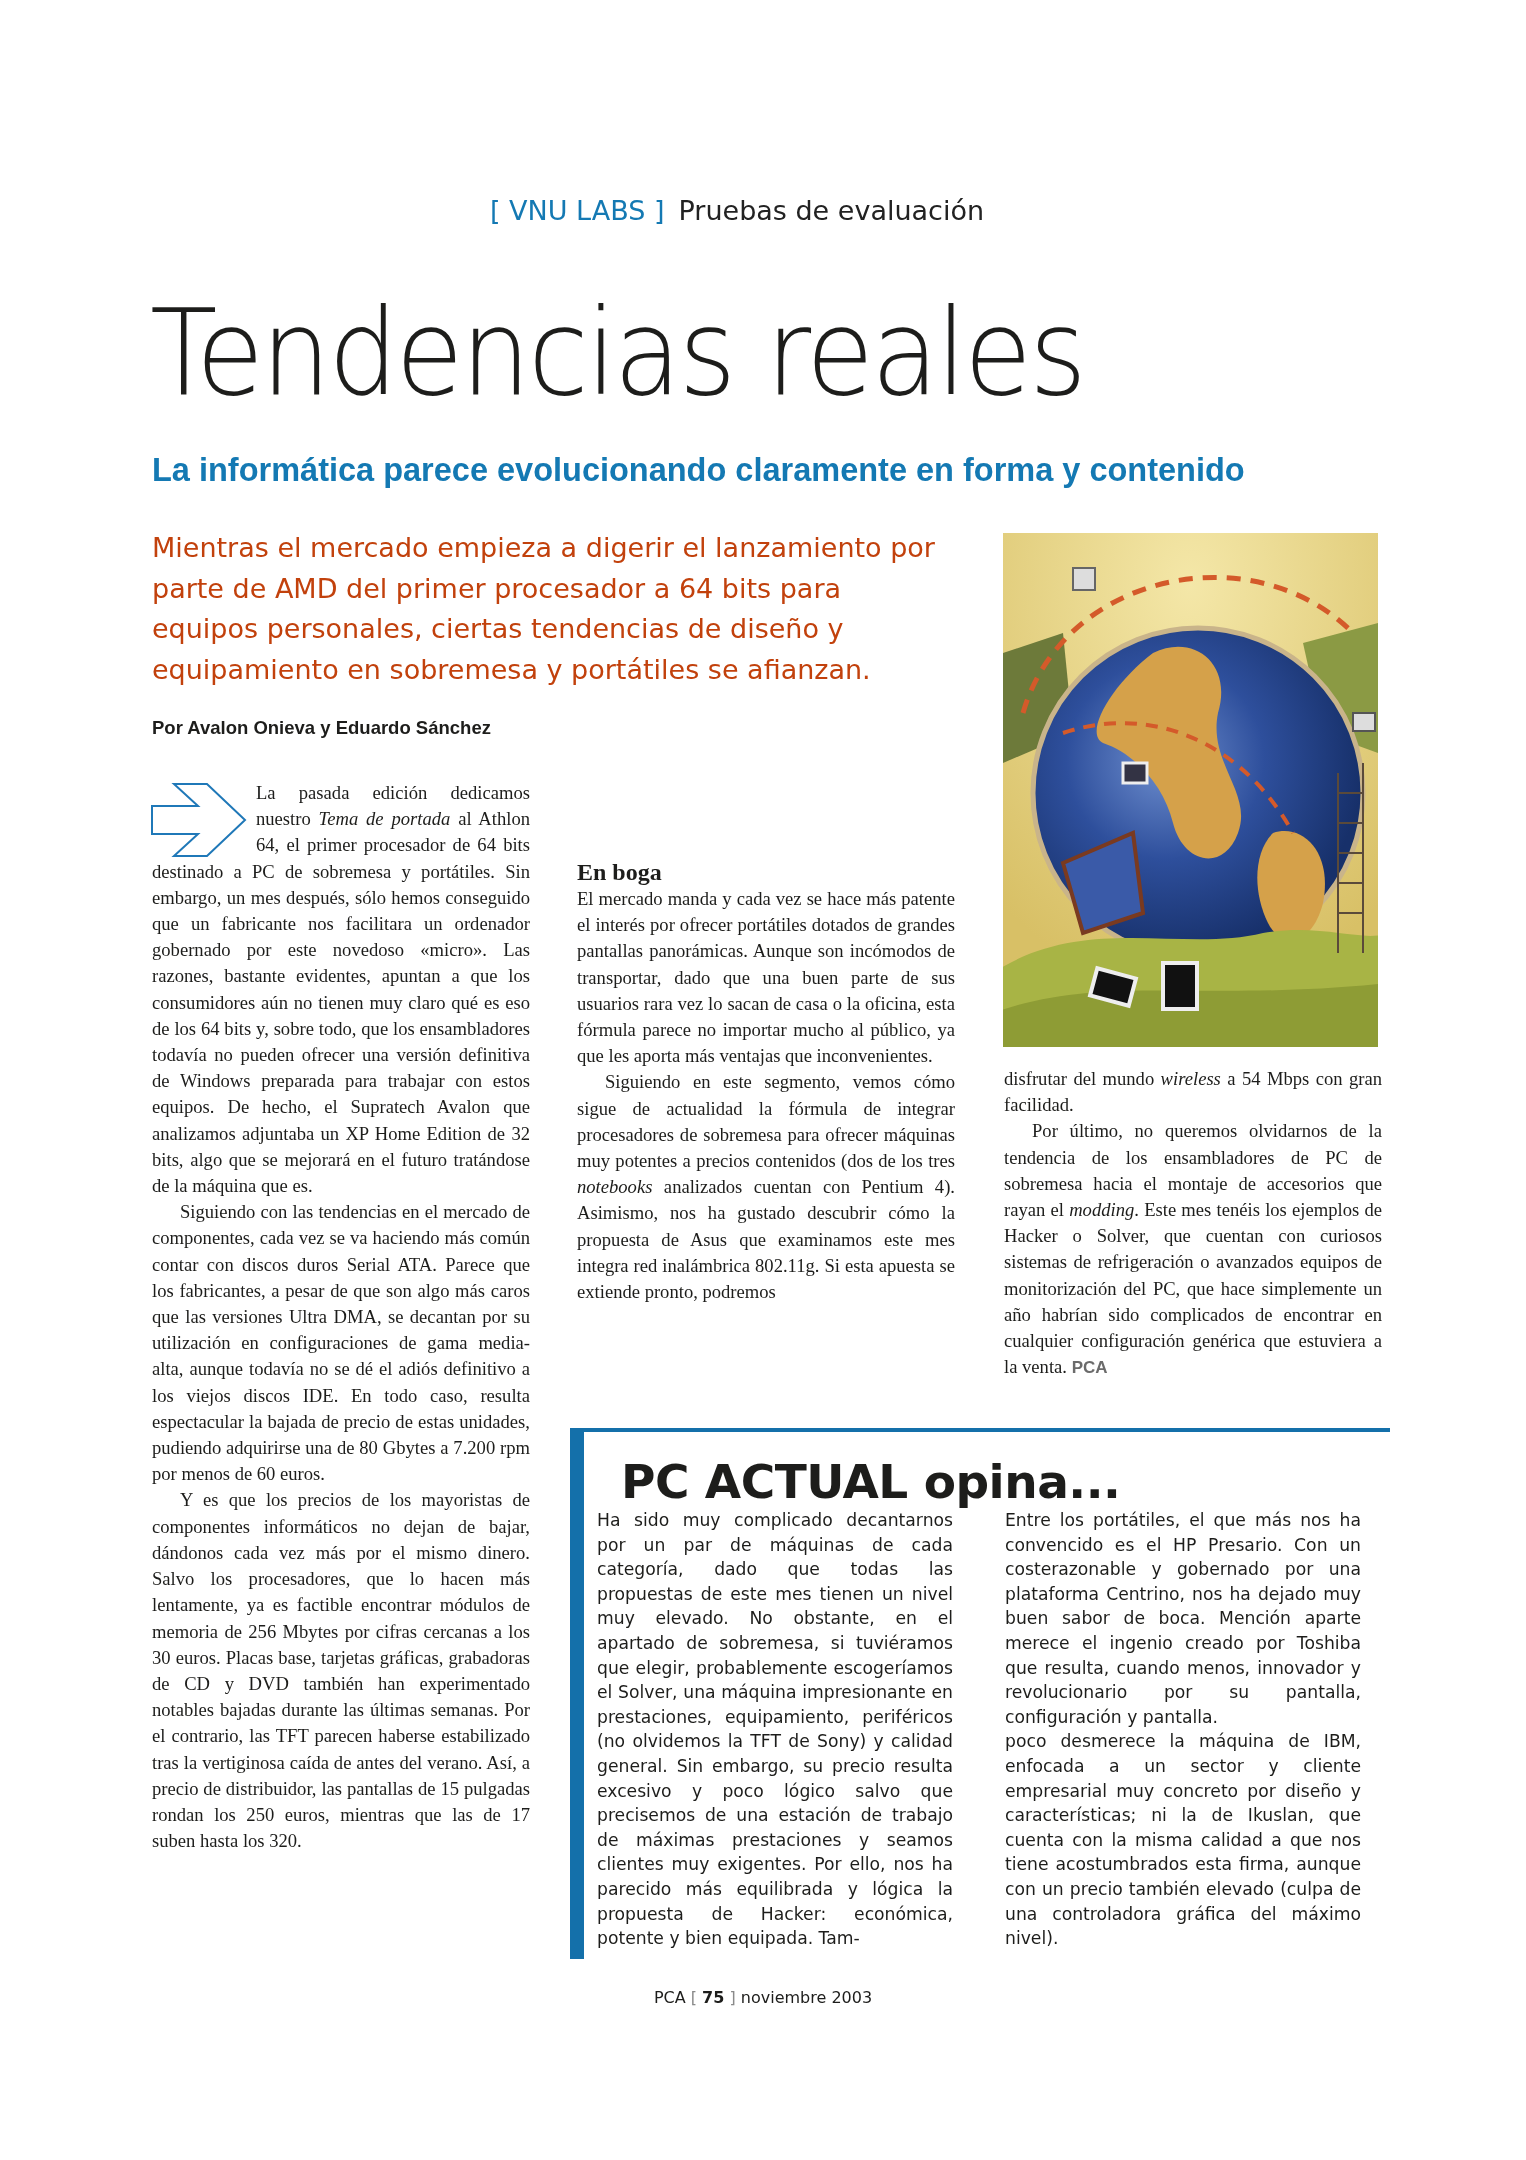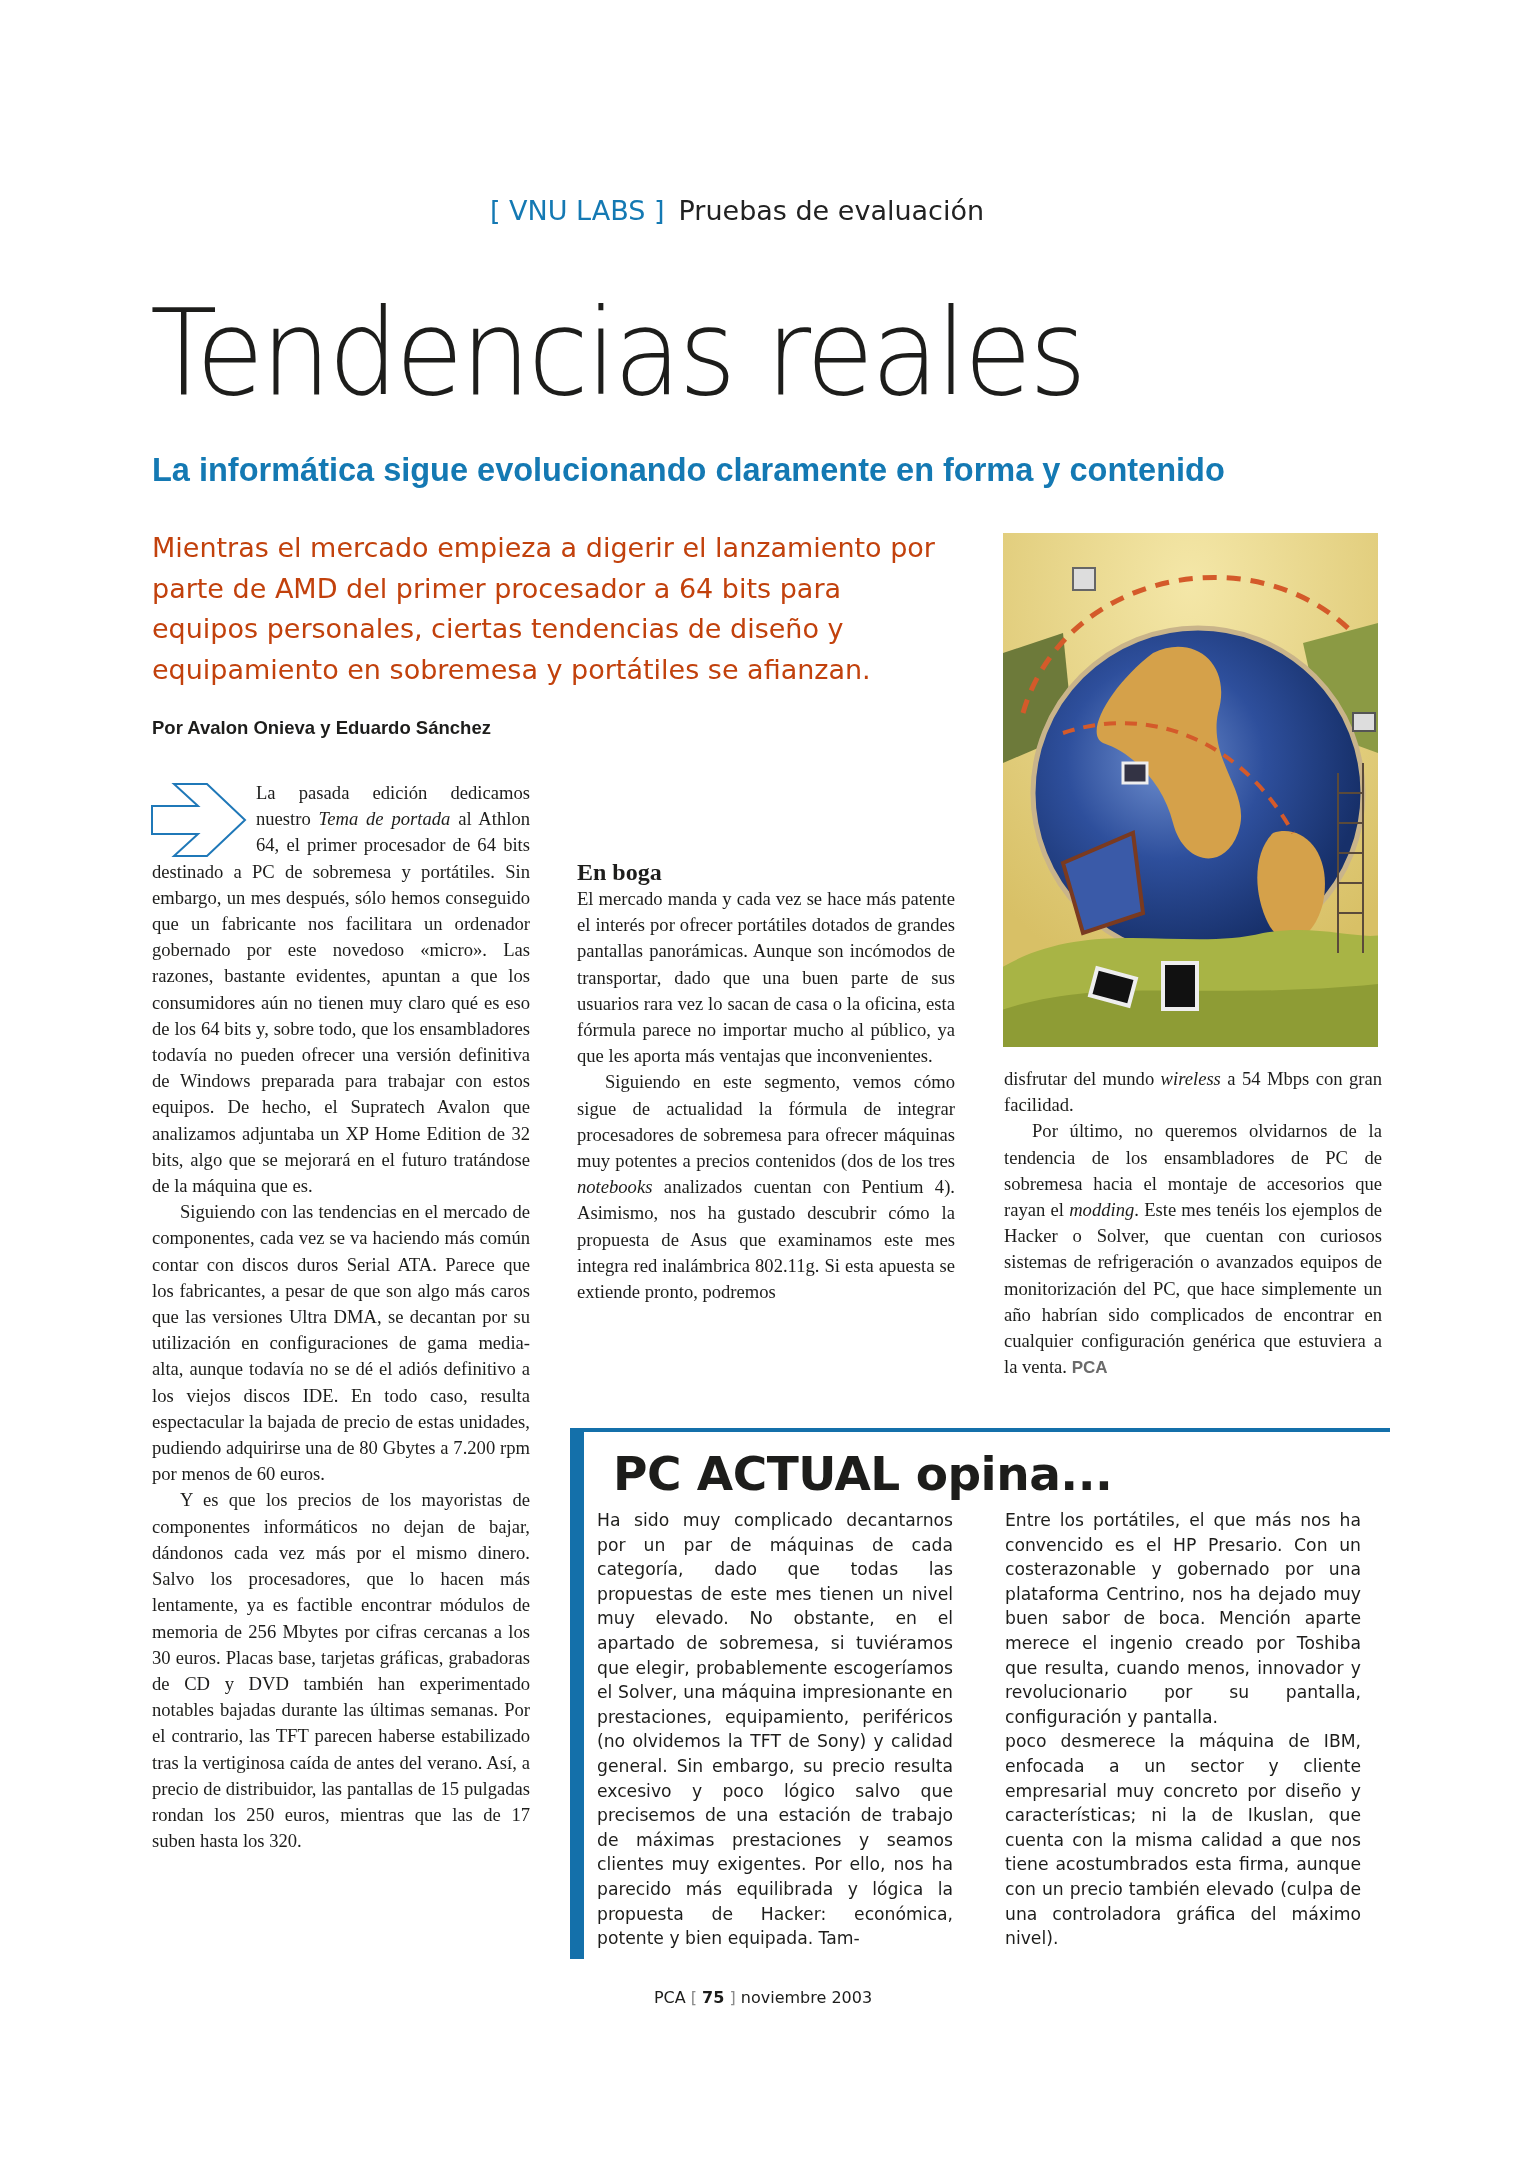--- a/index.html
+++ b/index.html
@@ -23,41 +23,41 @@
   .col3 { left: 1004px; top: 1066px; width: 378px; }
 
   .arrow { float: left; width: 98px; height: 76px; margin: 2px 8px 0 -2px; }
   .col h3 { font-family: "Liberation Serif", serif; font-weight: bold; font-size: 24px; line-height: 28px; margin: 24px 0 0 0; }
 
   .image-frame { left: 1003px; top: 533px; width: 375px; height: 514px; overflow: hidden; }
 
   .opina { left: 570px; top: 1428px; width: 820px; height: 531px; }
   .opina .topbar { position: absolute; left: 0; top: 0; width: 820px; height: 4px; background: #1470aa; }
   .opina .sidebar { position: absolute; left: 0; top: 0; width: 14px; height: 531px; background: #1470aa; }
-  .opina h2 { position: absolute; left: 43px; top: 18px; margin: 0; font-family: "DejaVu Sans", sans-serif; font-weight: bold; font-size: 47px; line-height: 56px; color: #1d1d1b; letter-spacing: -0.5px; }
+  .opina h2 { position: absolute; left: 43px; top: 18px; margin: 8px; font-family: "DejaVu Sans", sans-serif; font-weight: bold; font-size: 47px; line-height: 56px; color: #1d1d1b; letter-spacing: -0.5px; }
   .opcol { position: absolute; top: 80px; width: 356px; font-family: "DejaVu Sans", sans-serif; font-size: 17.2px; line-height: 24.6px; color: #1d1d1b; text-align: justify; hyphens: auto; }
   .opcol p { margin: 0; }
   .opcol1 { left: 27px; }
   .opcol2 { left: 435px; width: 356px; }
 
   .sign { font-family: "Liberation Sans", sans-serif; font-weight: bold; color: #6b6b6b; font-size: 17px; }
 
   .footer { left: 0; width: 1526px; top: 1988px; text-align: center; font-family: "DejaVu Sans", sans-serif; font-size: 16px; line-height: 20px; color: #1d1d1b; }
   .footer .br { color: #8a8a8a; }
   .footer .pg { font-weight: bold; }
 </style>
 </head>
 <body>
 
 <div class="abs kicker">
   <span class="sec">[ VNU LABS ]</span><span>Pruebas de evaluación</span>
 </div>
 
 <div class="abs title">Tendencias reales</div>
-<div class="abs subtitle">La informática sigue evolucionando claramente en forma y contenido</div>
+<div class="abs subtitle">La informática parece evolucionando claramente en forma y contenido</div>
 
 <div class="abs lead">Mientras el mercado empieza a digerir el lanzamiento por parte de AMD del primer procesador a 64 bits para equipos personales, ciertas tendencias de diseño y equipamiento en sobremesa y portátiles se afianzan.</div>
 <div class="abs byline">Por Avalon Onieva y Eduardo Sánchez</div>
 
 <div class="abs col col1">
   <p>
     <svg class="arrow" viewBox="0 0 98 76">
       <polygon points="2,24 48,24 24,2 57,2 95,38 57,74 24,74 48,52 2,52" fill="none" stroke="#1f78b8" stroke-width="2"></polygon>
     </svg>
     <span>La pasada edición dedicamos nuestro </span><em>Tema de portada</em><span> al Athlon 64, el primer procesador de 64 bits destinado a PC de sobremesa y portátiles. Sin embargo, un mes después, sólo hemos conseguido que un fabricante nos facilitara un ordenador gobernado por este novedoso «micro». Las razones, bastante evidentes, apuntan a que los consumidores aún no tienen muy claro qué es eso de los 64 bits y, sobre todo, que los ensambladores todavía no pueden ofrecer una versión definitiva de Windows preparada para trabajar con estos equipos. De hecho, el Supratech Avalon que analizamos adjuntaba un XP Home Edition de 32 bits, algo que se mejorará en el futuro tratándose de la máquina que es.</span>

